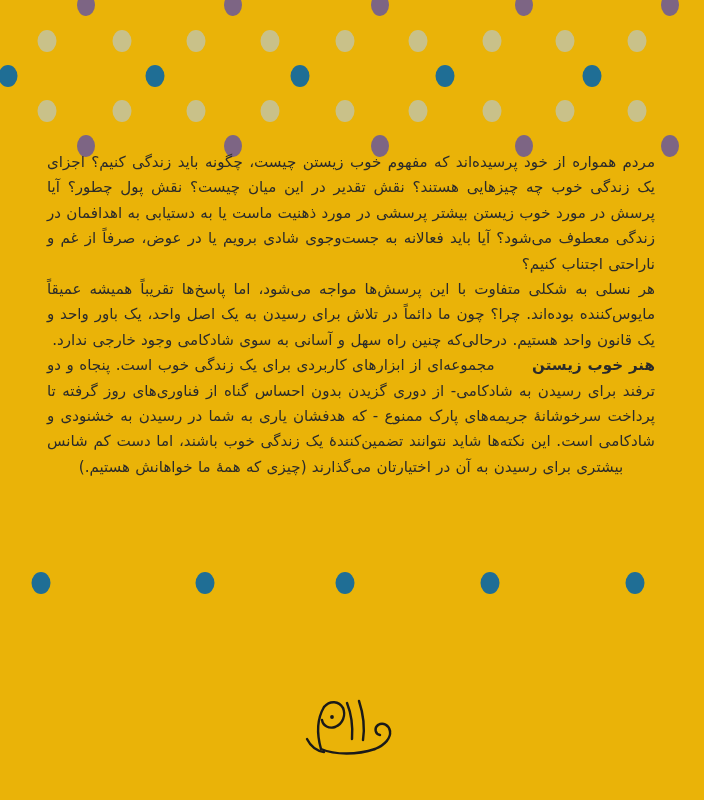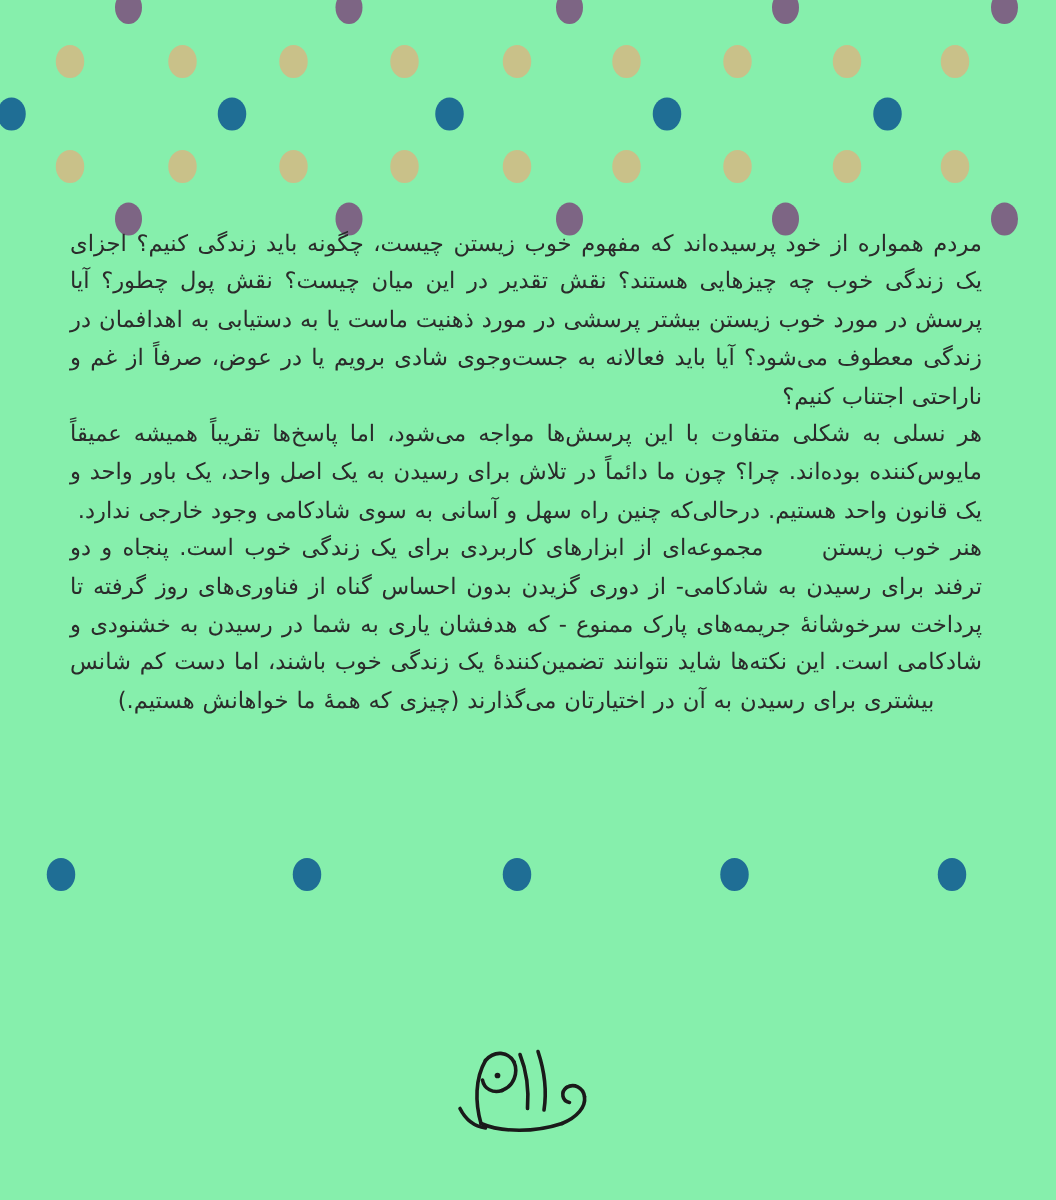--- a/index.html
+++ b/index.html
@@ -11,21 +11,21 @@
     height: 800px;
     background: #fefefe;
     font-family: "DejaVu Sans", "Liberation Sans", sans-serif;
     overflow: hidden;
     position: relative;
   }
   #page {
     position: relative;
     width: 704px;
     height: 800px;
-    background: #86efac;
+    background: #eab308;
     overflow: hidden;
   }
 
   
   #dot-field {
     position: absolute;
     left: 0; top: 0;
     width: 704px;
     height: 800px;
     pointer-events: none;
@@ -53,21 +53,21 @@
     text-align: justify;
     text-align-last: right;
     letter-spacing: 0.15px;
     word-spacing: 0.5px;
     font-family: "DejaVu Sans", "Liberation Sans", sans-serif;
   }
   .para.last-center {
     text-align-last: center;
   }
   .lead-bold {
-    font-weight: normal;
+    font-weight: bold;
     margin-left: 32px;
   }
 
   
   #logo-block {
     position: absolute;
     left: 0;
     top: 693px;
     width: 704px;
     height: 107px;

